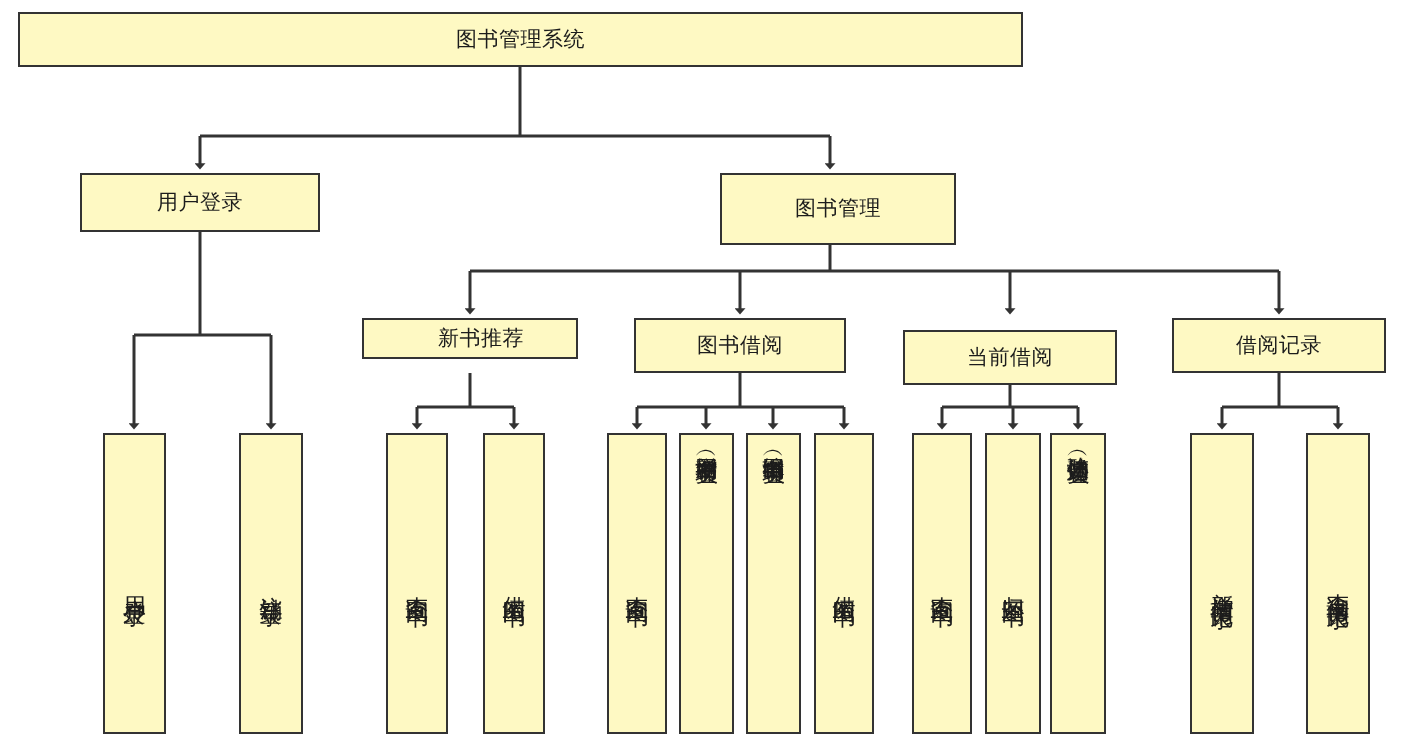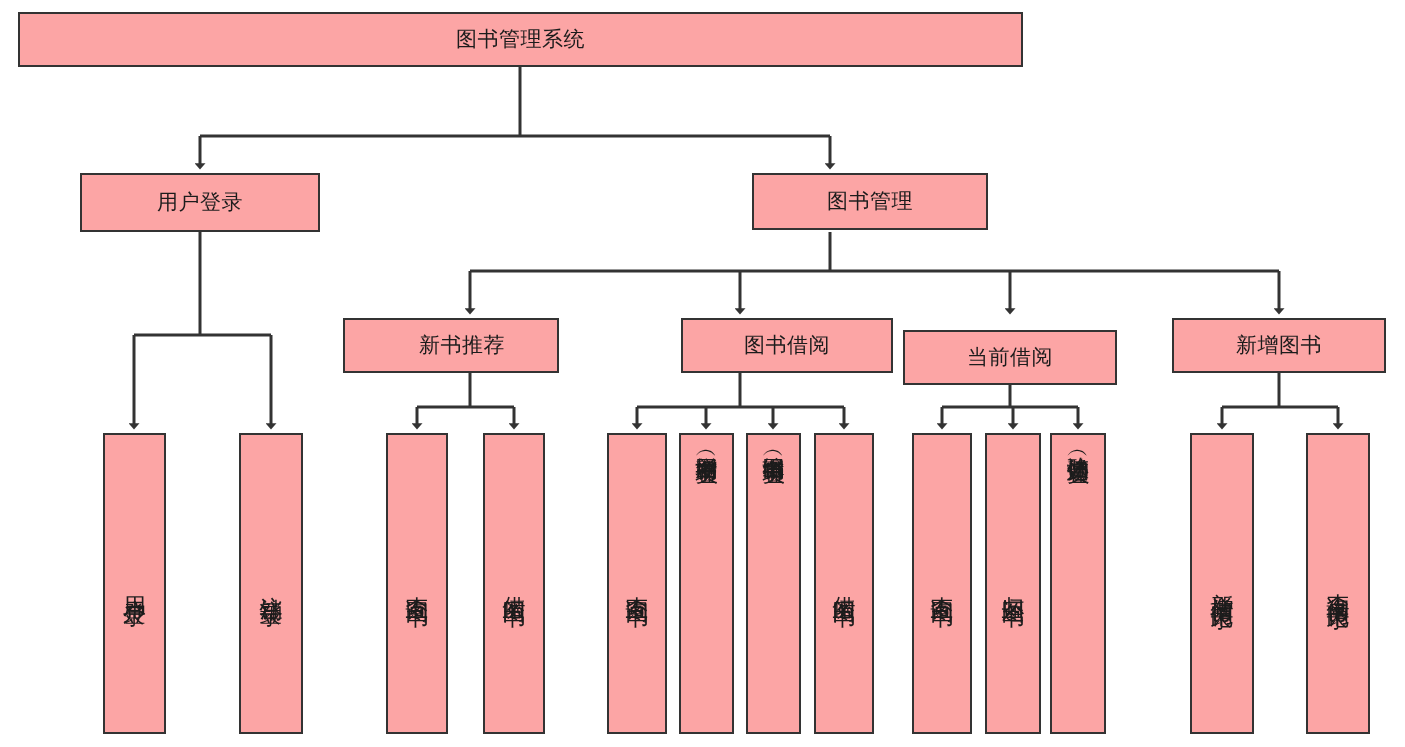--- a/index.html
+++ b/index.html
@@ -23,21 +23,21 @@
     position: absolute;
     left: 0;
     top: 0;
     width: 1405px;
     height: 747px;
     pointer-events: none;
   }
   .node {
     position: absolute;
     box-sizing: border-box;
-    background: #fca5a5;
+    background: #fef9c3;
     border: 2px solid #333333;
     display: flex;
     align-items: center;
     justify-content: center;
     overflow: hidden;
   }
   .node-label {
     display: block;
     font-weight: 400;
     color: #1c1c1c;
@@ -153,34 +153,34 @@
     </g>
   </svg>
 
   <div id="nodes-layer">
       <div class="node horiz" style="left: 18px; top: 12px; width: 1005px; height: 55px;">
         <span class="node-label">图书管理系统</span>
       </div>
       <div class="node horiz" style="left: 80px; top: 173px; width: 240px; height: 59px;">
         <span class="node-label">用户登录</span>
       </div>
-      <div class="node horiz" style="left: 752px; top: 173px; width: 236px; height: 57px;">
+      <div class="node horiz" style="left: 720px; top: 173px; width: 236px; height: 72px;">
         <span class="node-label">图书管理</span>
       </div>
-      <div class="node horiz" style="left: 343px; top: 318px; width: 216px; height: 55px; padding-left: 22px;">
+      <div class="node horiz" style="left: 362px; top: 318px; width: 216px; height: 41px; padding-left: 22px;">
         <span class="node-label">新书推荐</span>
       </div>
-      <div class="node horiz" style="left: 634px; top: 318px; width: 212px; height: 55px; margin-left: 47px;">
+      <div class="node horiz" style="left: 634px; top: 318px; width: 212px; height: 55px;">
         <span class="node-label">图书借阅</span>
       </div>
       <div class="node horiz" style="left: 903px; top: 318px; width: 214px; height: 55px; margin-top: 12px;">
         <span class="node-label">当前借阅</span>
       </div>
       <div class="node horiz" style="left: 1172px; top: 318px; width: 214px; height: 55px;">
-        <span class="node-label">新增图书</span>
+        <span class="node-label">借阅记录</span>
       </div>
       <div class="node vert" style="left: 103px; top: 433px; width: 63px; height: 301px;">
         <span class="node-label">用户登录</span>
       </div>
       <div class="node vert" style="left: 239px; top: 433px; width: 64px; height: 301px;">
         <span class="node-label">注销登录</span>
       </div>
       <div class="node vert" style="left: 386px; top: 433px; width: 62px; height: 301px;">
         <span class="node-label">查询图书</span>
       </div>

